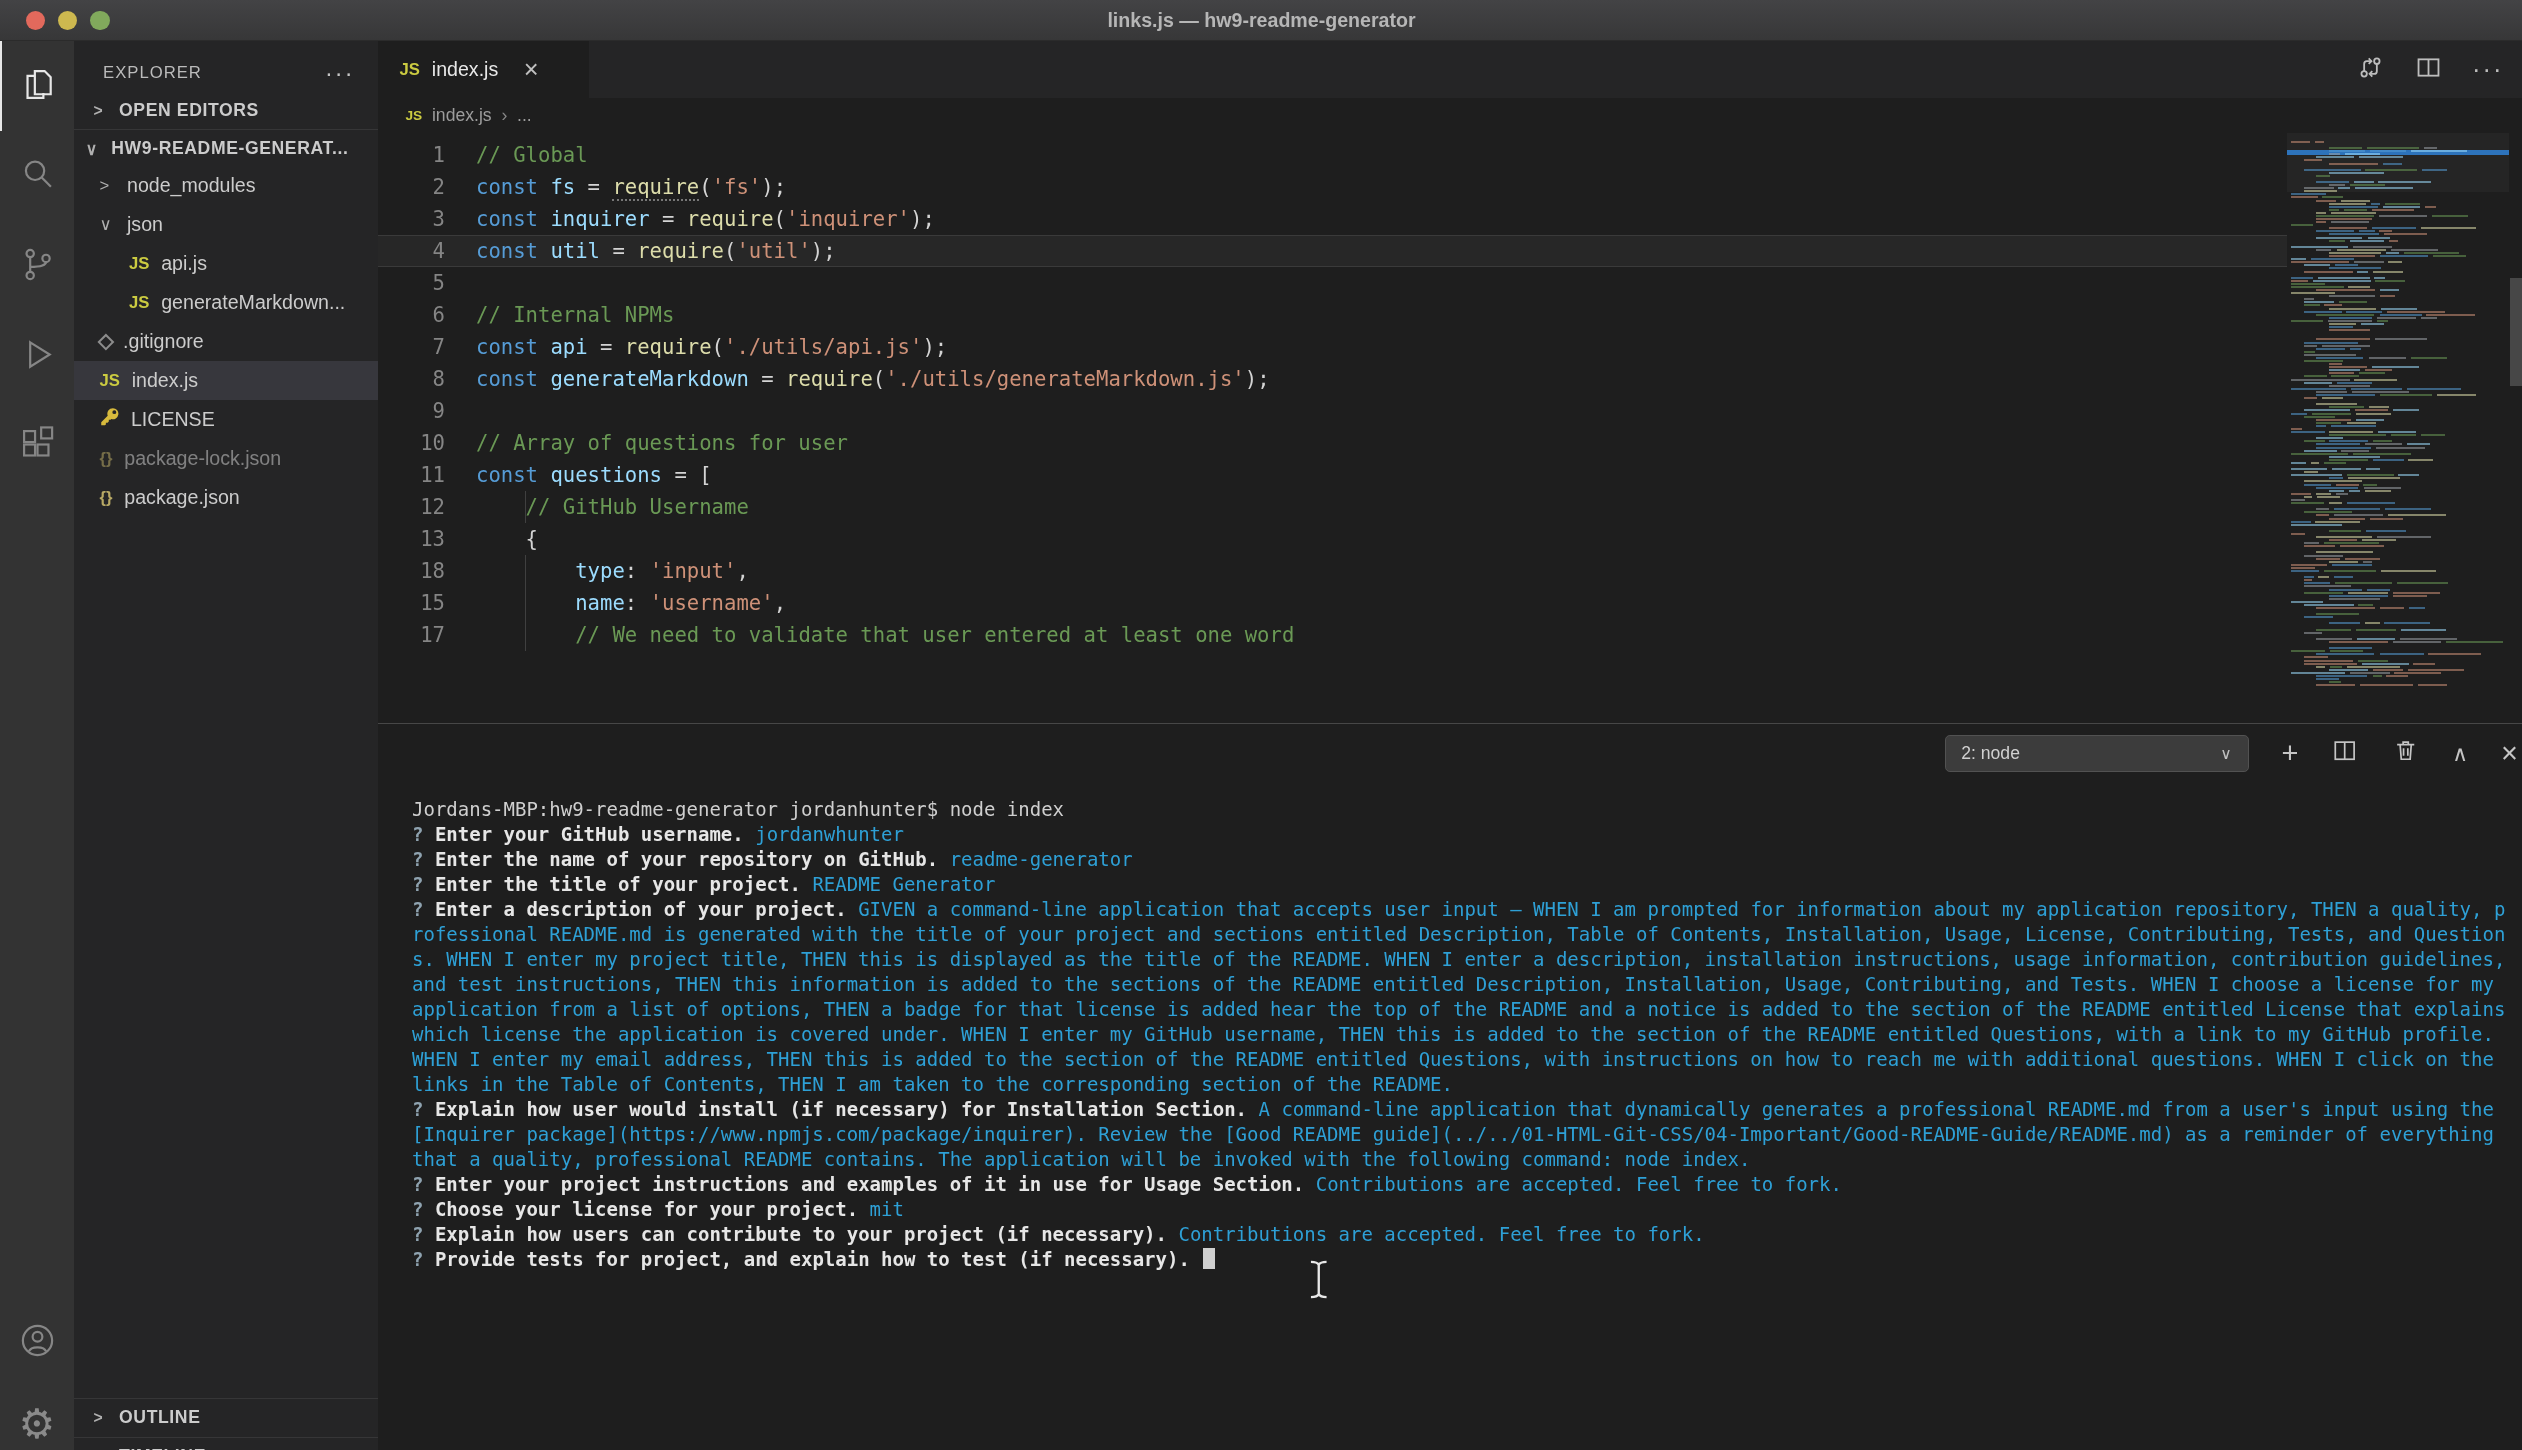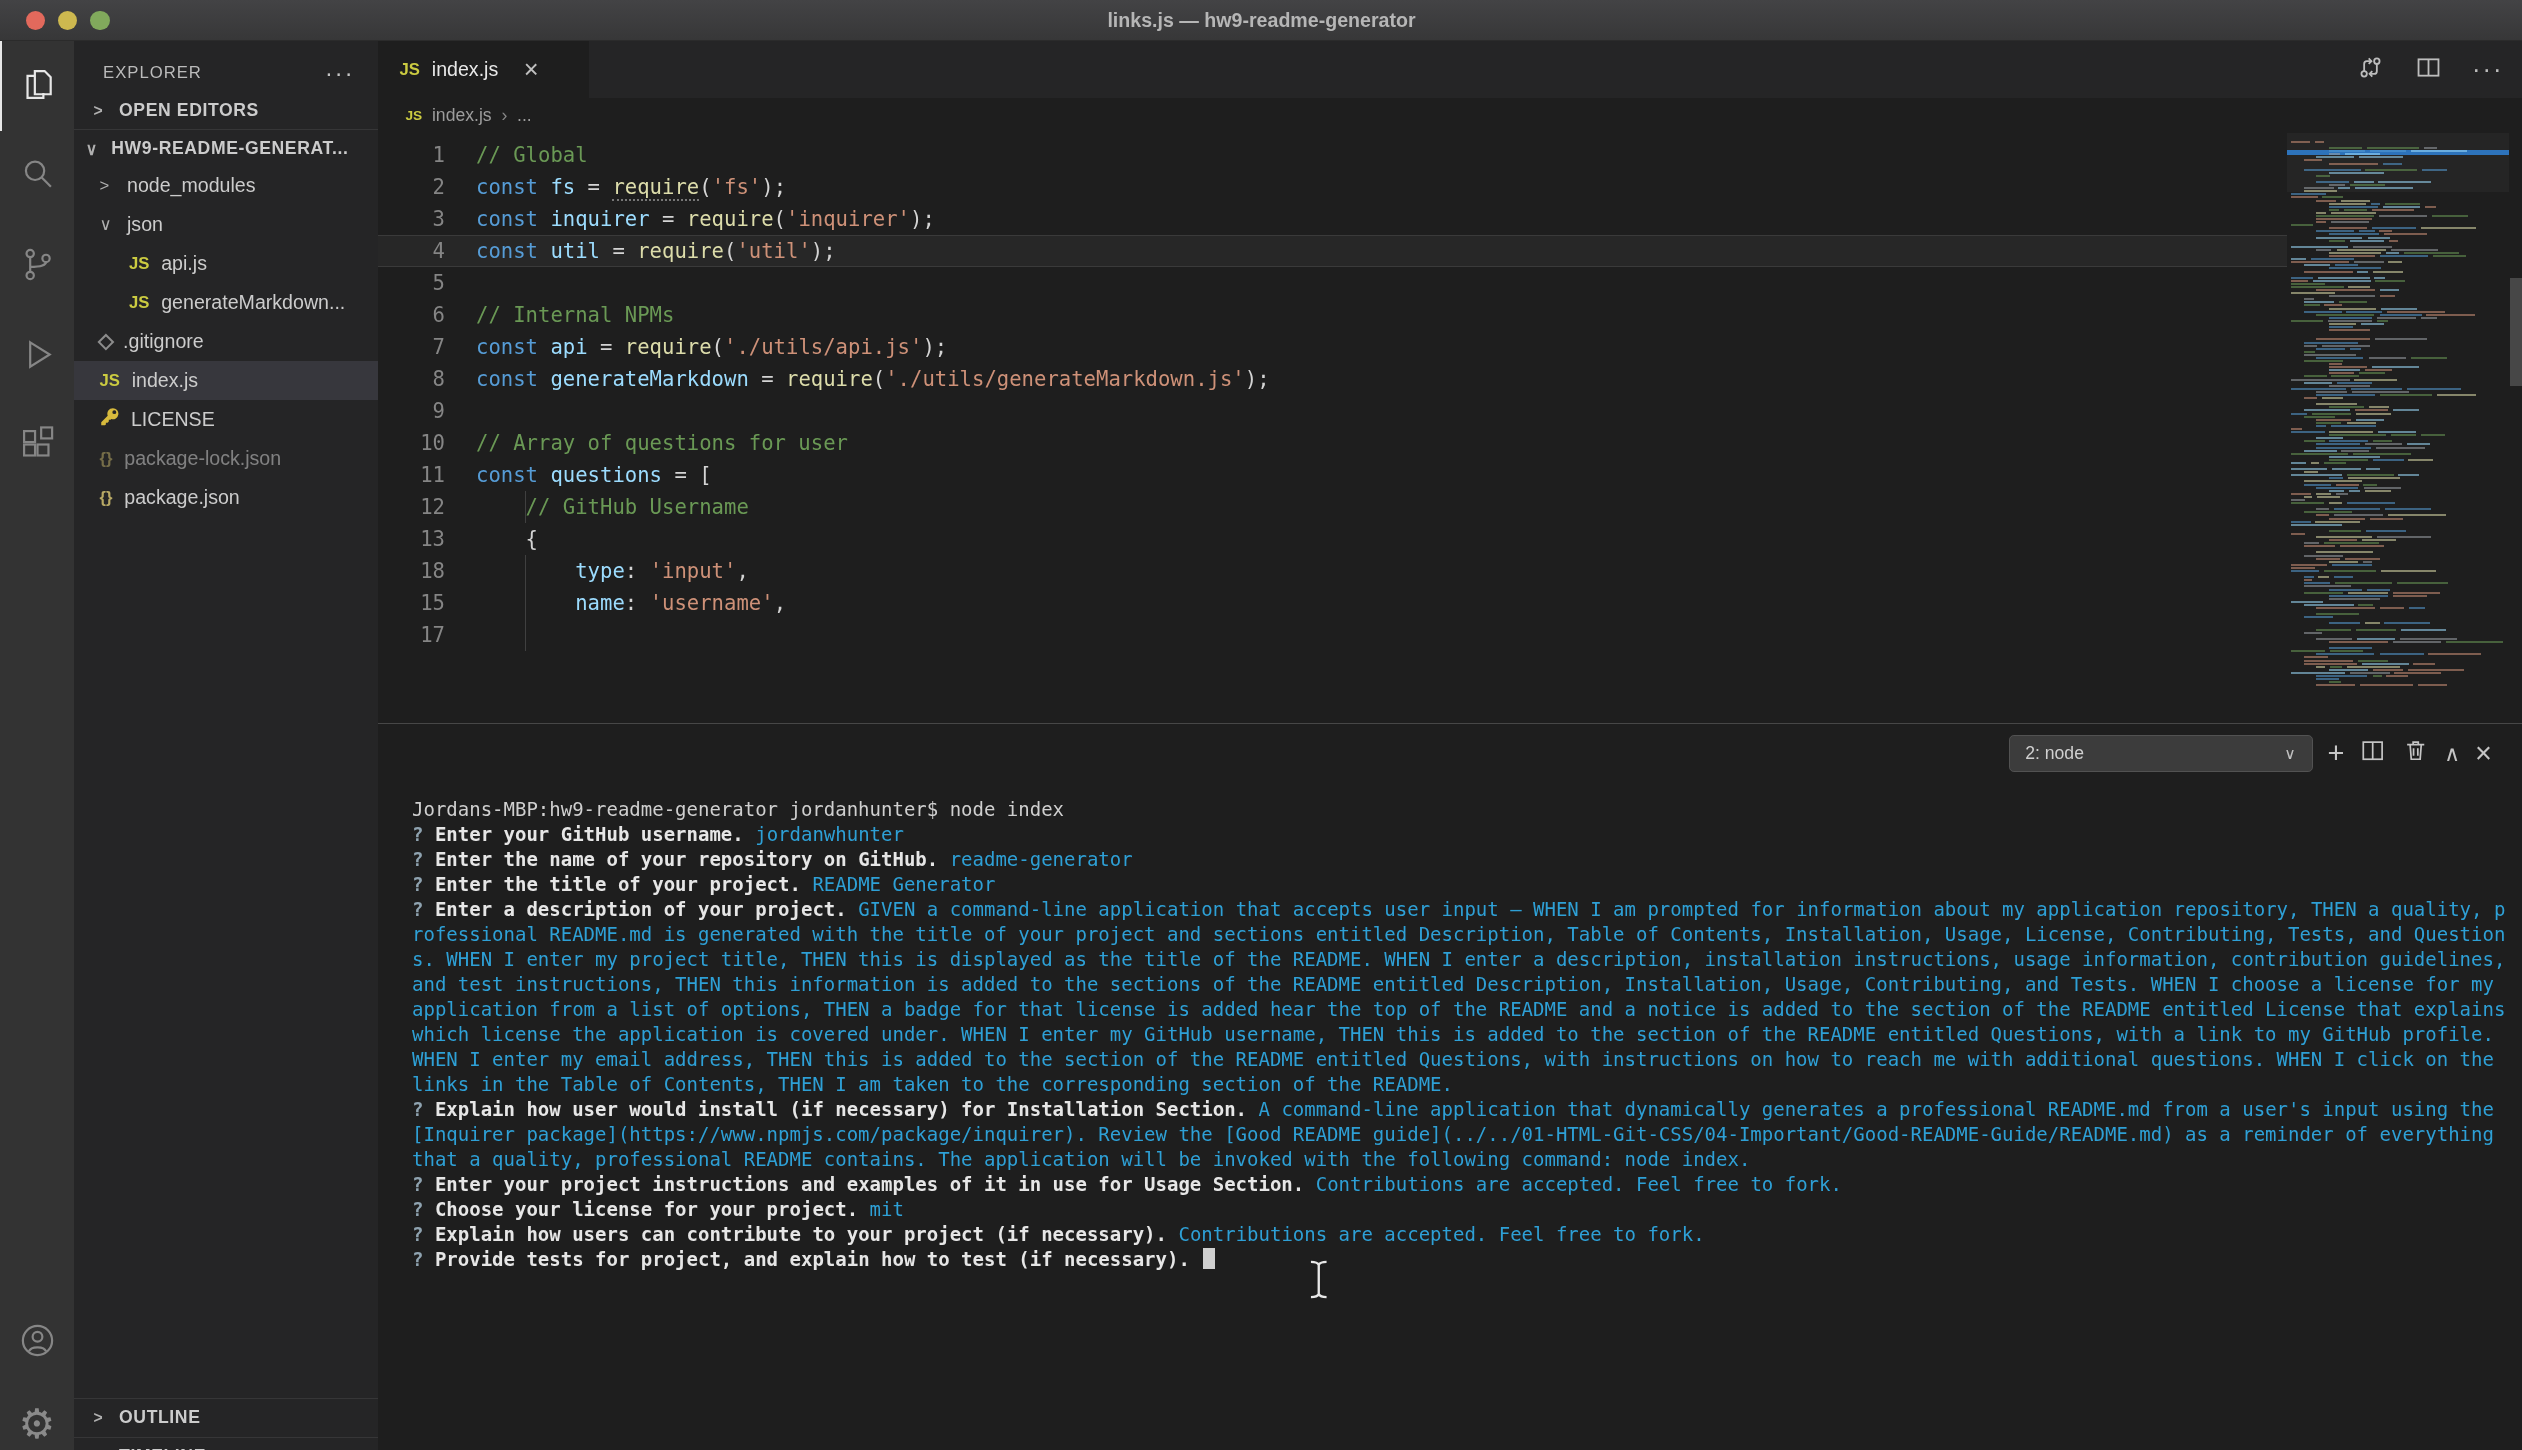--- a/index.html
+++ b/index.html
@@ -83,21 +83,21 @@
   .mm-curline { position:absolute; left:0; right:0; top:16.7px; height:4.9px; background:#2f81d6; opacity:.85; }
   .mm-viewport { position:absolute; left:0; right:0; top:0; height:59px; background:rgba(255,255,255,.035); }
   .scrollbar-slider { position:absolute; right:0; top:145px; width:12.7px; height:108px; background:rgba(150,150,150,.35); }
 
   
   .panel { height:727px; border-top:1px solid #474747; background:#1e1e1e; position:relative; }
   .panel-header { height:59px; display:flex; align-items:center; position:relative; }
   #panel-tabs { display:flex; gap:37px; padding-left:39px; }
   .ptab { font-size:16.7px; letter-spacing:0.8px; color:#969696; padding:13.7px 2px 9.8px; cursor:pointer; }
   .ptab.active { color:#e7e7e7; border-bottom:2px solid #e7e7e7; }
-  .panel-right { position:absolute; right:31px; top:0; height:59px; display:flex; align-items:center; gap:15px; }
+  .panel-right { position:absolute; right:5px; top:0; height:59px; display:flex; align-items:center; gap:33px; }
   .term-dd { width:304px; height:37px; background:#3c3c3c; border:1px solid #525252; border-radius:4.9px;
     display:flex; align-items:center; justify-content:space-between; padding:0 15.7px; color:#d0d0d0; font-size:17.6px; }
   .dd-chev { color:#c0c0c0; font-size:15.7px; }
   .pa-ic { color:#c5c5c5; font-size:29px; line-height:1; cursor:pointer; }
   .pa-ic.sm { font-size:21.6px; }
   .pa-ic svg { width:27.4px; height:27.4px; stroke:#c5c5c5; fill:none; stroke-width:2; }
 
   .terminal { position:absolute; left:34px; right:9.8px; top:73px; bottom:0;
     font-family:"DejaVu Sans Mono", monospace; font-size:19px; line-height:25px;
     color:var(--c-terminal_text, #cccccc); white-space:pre-wrap; word-break:break-all; }
@@ -279,21 +279,21 @@
             <div class="code-line"><span class="ln">6</span><span class="lc"><span class="tk-cmt">// Internal NPMs</span></span></div>
             <div class="code-line"><span class="ln">7</span><span class="lc"><span class="tk-kw">const </span><span class="tk-var">api</span><span class="tk-pn"> = </span><span class="tk-fn">require</span><span class="tk-pn">(</span><span class="tk-str">'./utils/api.js'</span><span class="tk-pn">);</span></span></div>
             <div class="code-line"><span class="ln">8</span><span class="lc"><span class="tk-kw">const </span><span class="tk-var">generateMarkdown</span><span class="tk-pn"> = </span><span class="tk-fn">require</span><span class="tk-pn">(</span><span class="tk-str">'./utils/generateMarkdown.js'</span><span class="tk-pn">);</span></span></div>
             <div class="code-line"><span class="ln">9</span><span class="lc"></span></div>
             <div class="code-line"><span class="ln">10</span><span class="lc"><span class="tk-cmt">// Array of questions for user</span></span></div>
             <div class="code-line"><span class="ln">11</span><span class="lc"><span class="tk-kw">const </span><span class="tk-var">questions</span><span class="tk-pn"> = [</span></span></div>
             <div class="code-line"><span class="ln">12</span><span class="lc"><span class="guide"></span><span class="tk-pn">    </span><span class="tk-cmt">// GitHub Username</span></span></div>
             <div class="code-line"><span class="ln">13</span><span class="lc"><span class="tk-pn">    {</span></span></div>
             <div class="code-line"><span class="ln">18</span><span class="lc"><span class="guide"></span><span class="tk-pn">        </span><span class="tk-prop">type</span><span class="tk-pn">: </span><span class="tk-str">'input'</span><span class="tk-pn">,</span></span></div>
             <div class="code-line"><span class="ln">15</span><span class="lc"><span class="guide"></span><span class="tk-pn">        </span><span class="tk-prop">name</span><span class="tk-pn">: </span><span class="tk-str">'username'</span><span class="tk-pn">,</span></span></div>
-            <div class="code-line"><span class="ln">17</span><span class="lc"><span class="guide"></span><span class="tk-pn">        </span></span></div>
+            <div class="code-line"><span class="ln">17</span><span class="lc"><span class="guide"></span><span class="tk-pn">        </span><span class="tk-cmt">// We need to validate that user entered at least one word</span></span></div>
           </div>
         <div class="minimap" id="minimap">
           <div class="mm-viewport"></div>
           <div class="mm-curline"></div>
         <div class="mm-row" style="top: 7.8px;">
               <span class="mm-b" style="left: 3.9px; width: 19px; background: rgb(206, 145, 120);"></span>
               <span class="mm-b" style="left: 28px; width: 9.1px; background: rgb(206, 145, 120);"></span>
             </div>
             <div class="mm-row" style="top: 14px;">
               <span class="mm-b" style="left: 42px; width: 33px; background: rgb(106, 153, 85);"></span>

